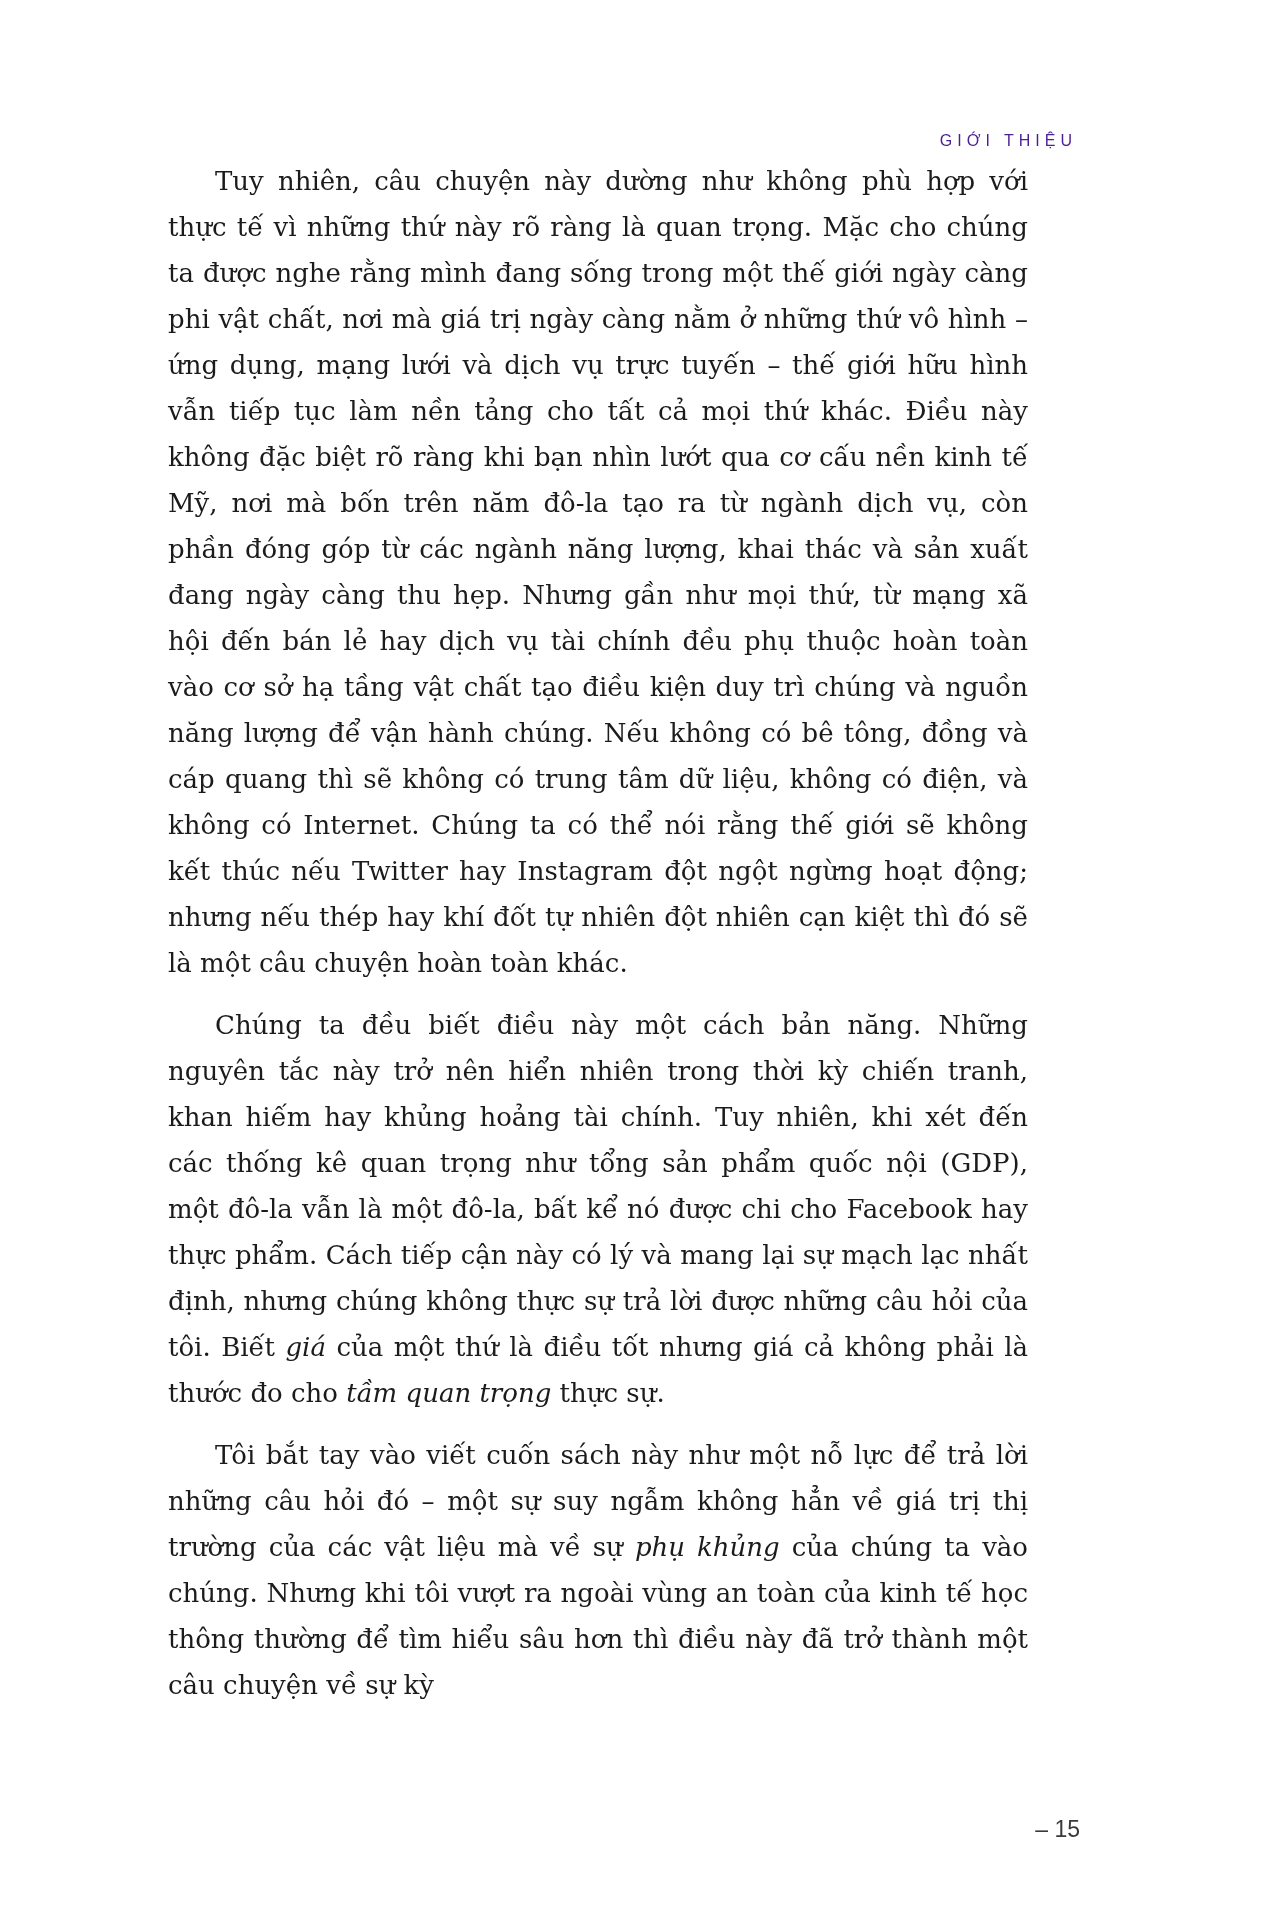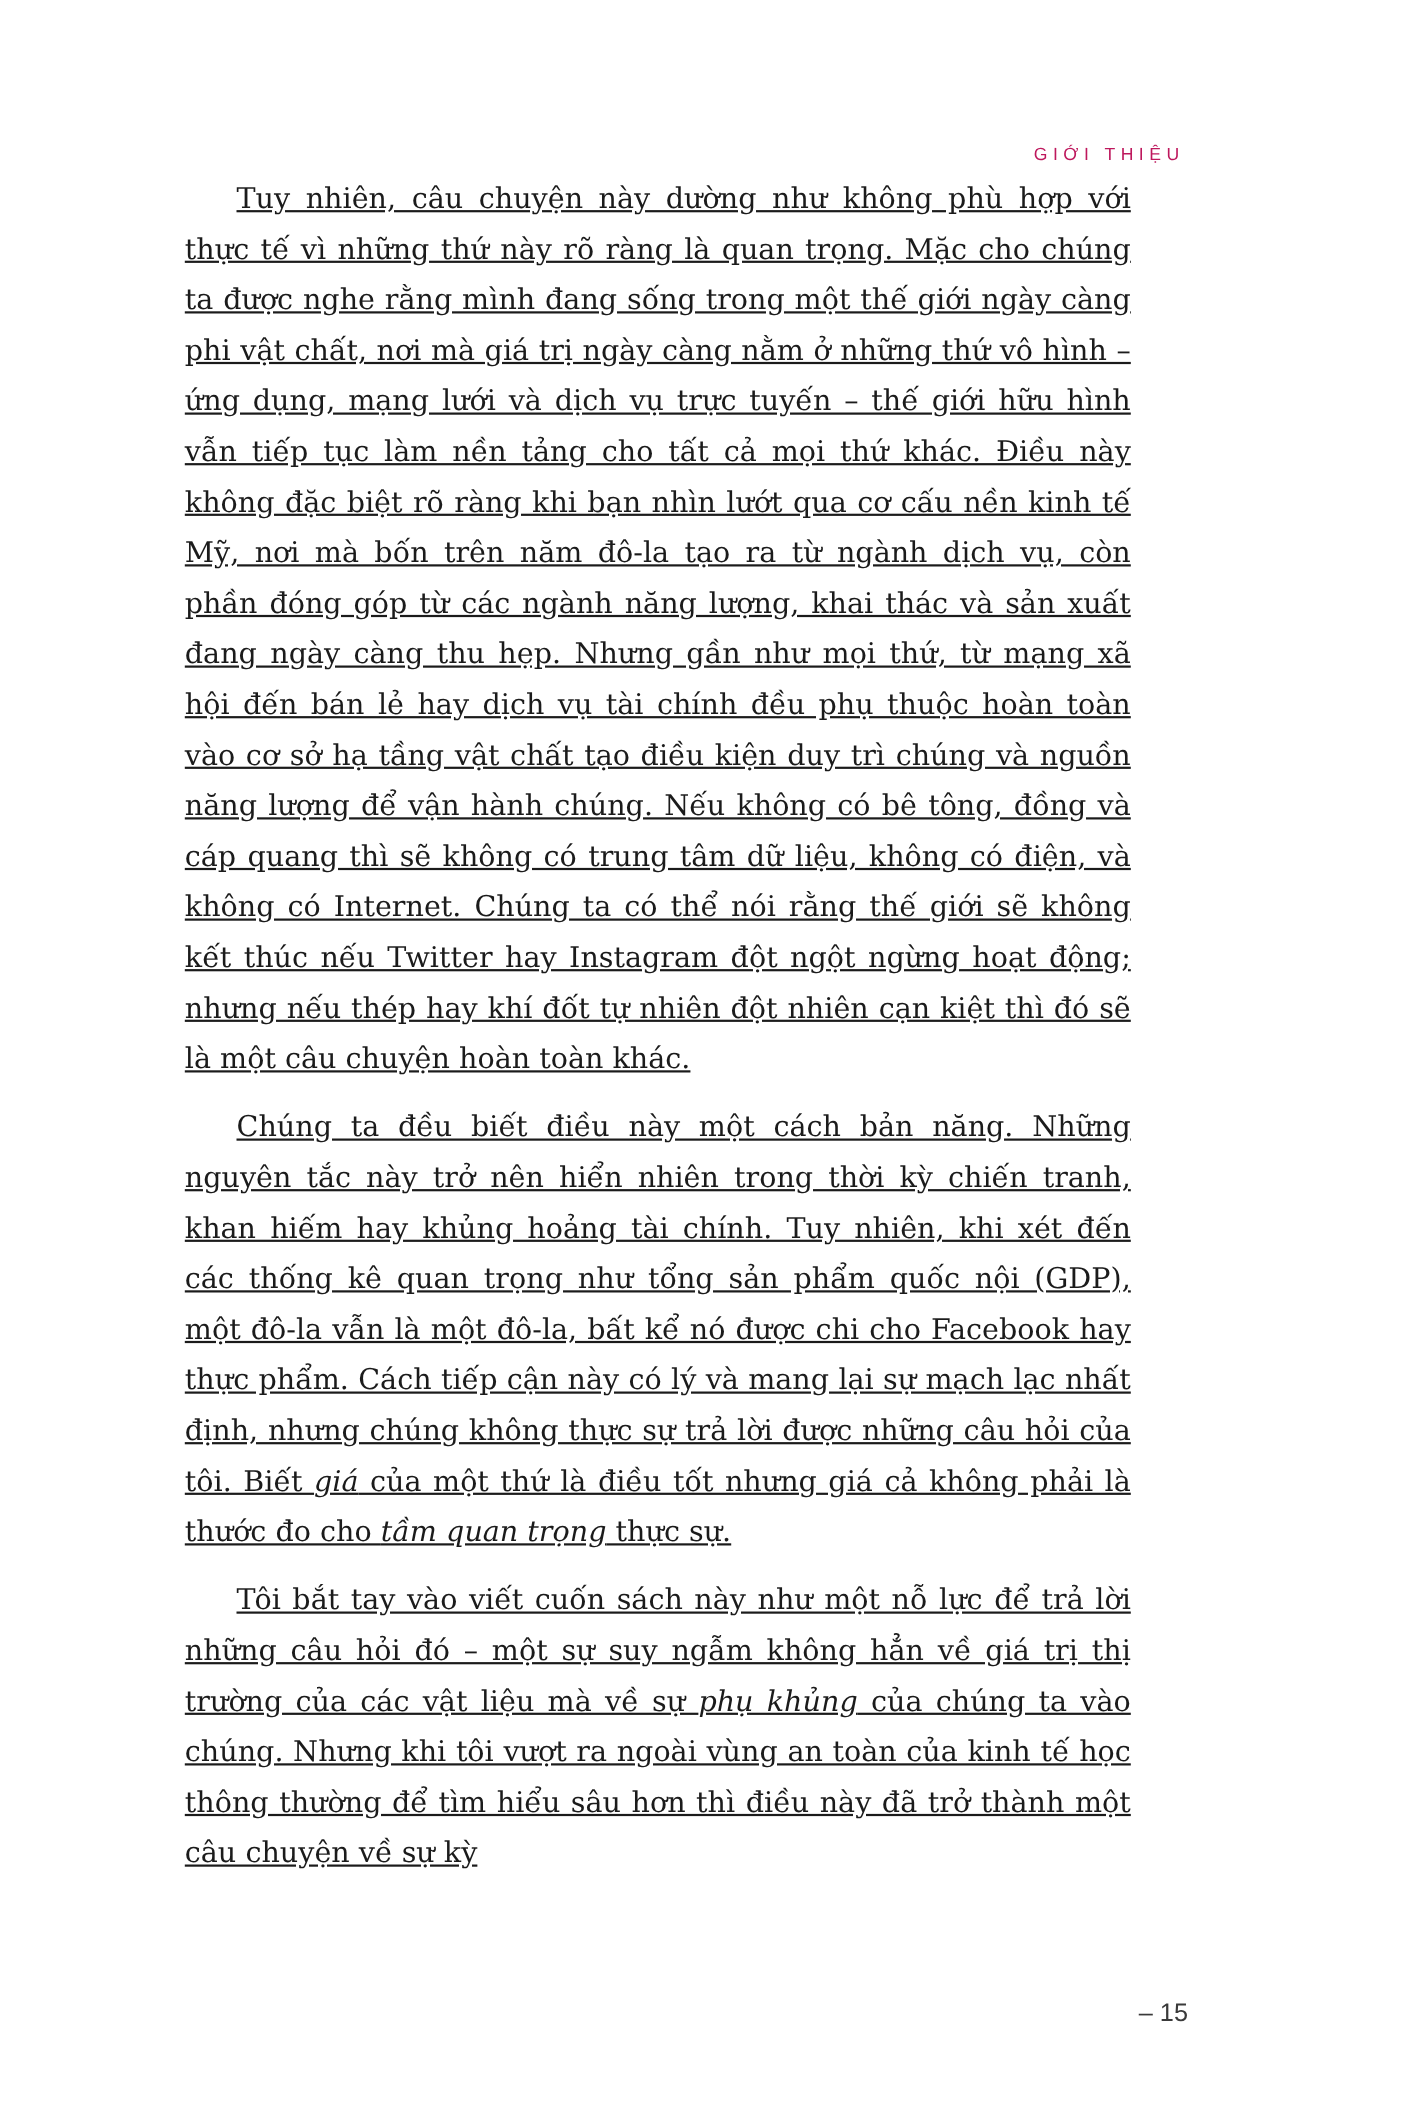--- a/index.html
+++ b/index.html
@@ -15,38 +15,37 @@
     overflow: hidden;
   }
   .running-head {
     position: absolute;
     top: 132px;
     right: 199px;
     font-family: "Liberation Sans", sans-serif;
     font-size: 16px;
     font-weight: 400;
     letter-spacing: 5px;
-    color: #be185d;
+    color: #4c1d95;
     white-space: nowrap;
   }
   .body-text {
     position: absolute;
     top: 158px;
     left: 168px;
     width: 860px;
     font-family: "DejaVu Serif", "Liberation Serif", serif;
     font-size: 26px;
     line-height: 46px;
     color: #1b1b1b;
     text-align: justify;
   }
   .body-text p {
     margin: 0 0 16px 0;
     text-indent: 47px;
-    text-decoration: underline;
   }
   .body-text p:last-child {
     margin-bottom: 0;
   }
   .body-text i {
     font-style: italic;
   }
   .folio {
     position: absolute;
     top: 1816px;

